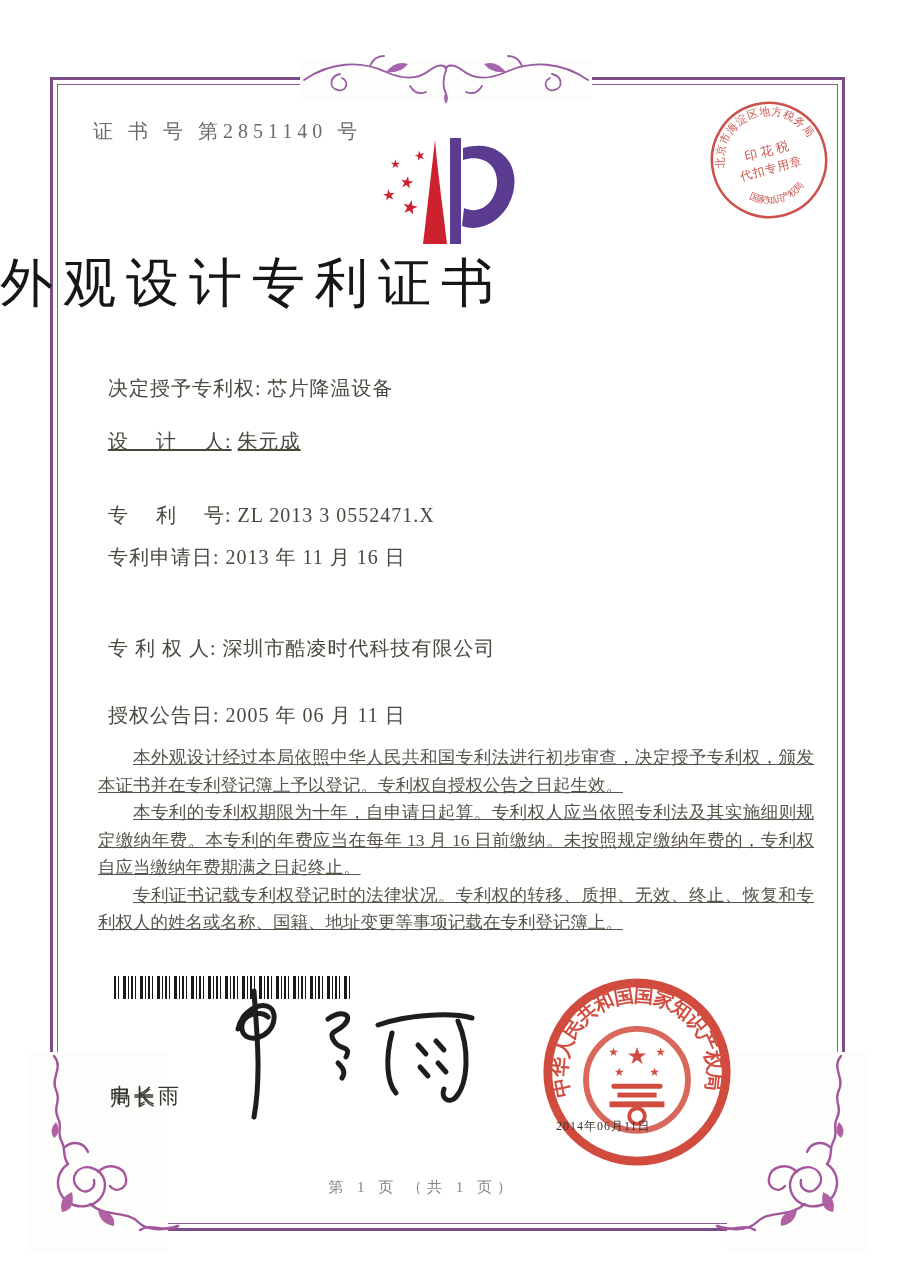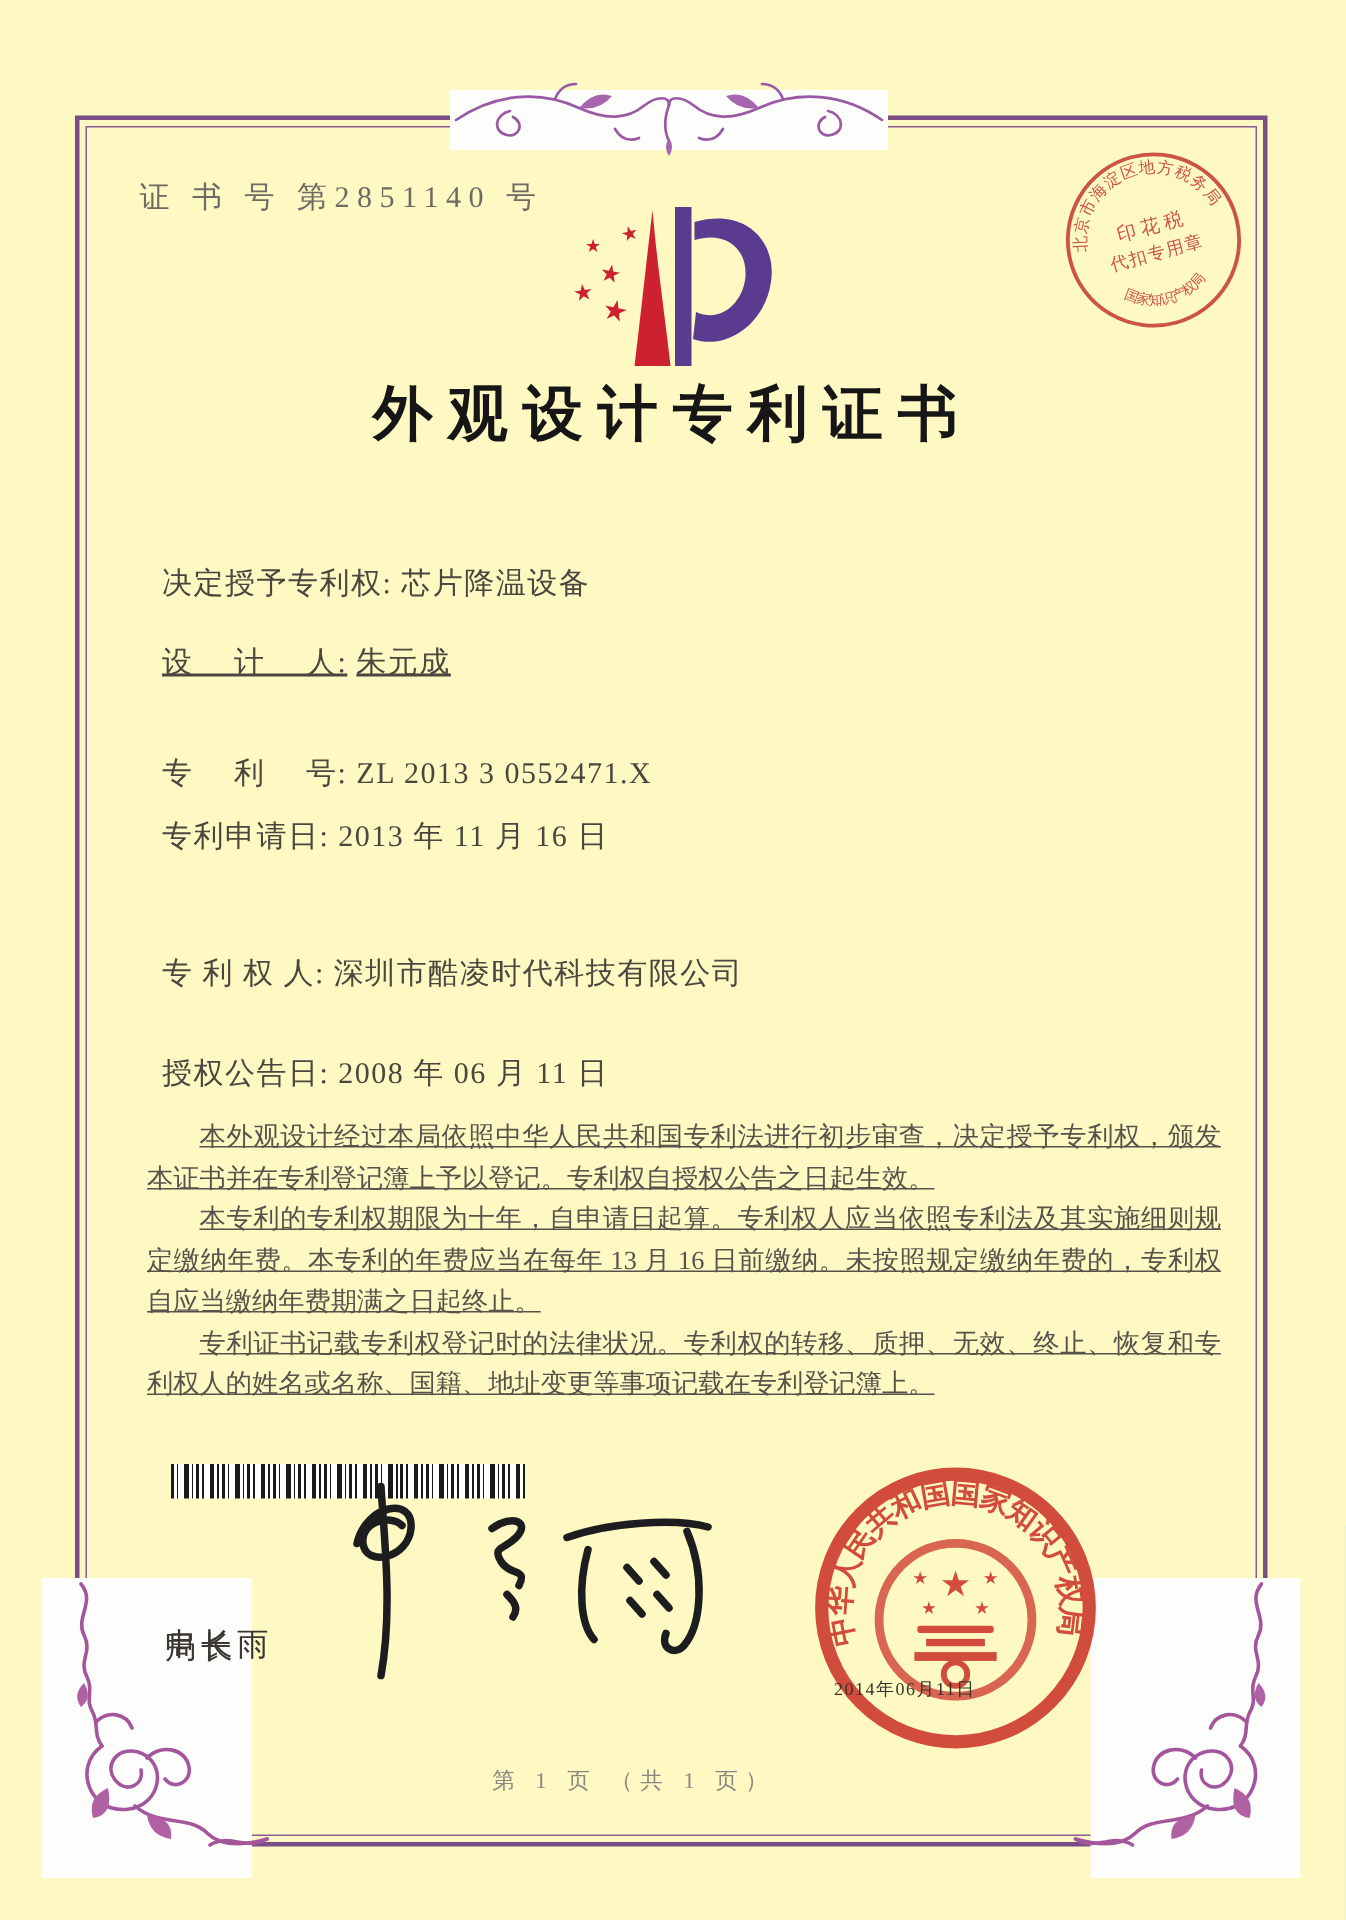--- a/index.html
+++ b/index.html
@@ -1,27 +1,27 @@
 <!DOCTYPE html>
 <html><head>
 <meta charset="utf-8">
 <style>
   html,body{margin:0;padding:0;background:#e8e8e8;}
-  #page{position:relative;width:897px;height:1280px;background:#fef9c3;margin:0 auto;
+  #page{position:relative;width:897px;height:1280px;background:#ffffff;margin:0 auto;
         font-family:"Liberation Serif","DejaVu Serif",serif;overflow:hidden;}
   
   #frame{position:absolute;left:50px;top:77px;width:795px;height:1154px;
          border:3px solid #7b4d86;box-sizing:border-box;}
   #frame-inner{position:absolute;left:4px;top:4px;right:4px;bottom:4px;border:1px solid #8a5b92;}
   .ornament{position:absolute;}
   
   #cert-number{position:absolute;left:93px;top:118px;font-size:20px;letter-spacing:5px;color:#6e6a64;}
   
-  #title{position:absolute;left:0;width:100%;top:248px;text-align:center;font-size:40px;
-         font-weight:700;letter-spacing:10px;color:#161616;}
+  #title{position:absolute;left:0;width:100%;top:248px;font-size:53px;
+         font-weight:400;letter-spacing:10px;color:#161616;}
   
   #logo{position:absolute;left:378px;top:136px;width:142px;height:112px;}
   
   #tax-stamp{position:absolute;left:705px;top:96px;width:128px;height:128px;transform:rotate(-15deg);opacity:.92;}
   
   .field{position:absolute;left:108px;font-size:20px;color:#4b473f;letter-spacing:1px;white-space:nowrap;}
   .field .val{margin-left:6px;text-align:right;}
   
   #body-text{position:absolute;left:98px;top:744px;width:716px;font-size:17.5px;line-height:27.5px;
              color:#57534b;text-align:justify;text-decoration:underline;}
@@ -149,21 +149,21 @@
   <div class="field" style="top:502px;">
     <span>专　 利　 号:</span><span class="val">ZL 2013 3 0552471.X</span>
   </div>
   <div class="field" style="top:544px;">
     <span>专利申请日:</span><span class="val">2013 年 11 月 16 日</span>
   </div>
   <div class="field" style="top:635px;">
     <span>专 利 权 人:</span><span class="val">深圳市酷凌时代科技有限公司</span>
   </div>
   <div class="field" style="top:702px;">
-    <span>授权公告日:</span><span class="val">2008 年 06 月 11 日</span>
+    <span>授权公告日:</span><span class="val">2005 年 06 月 11 日</span>
   </div>
 
   <div id="body-text">
     <p>本外观设计经过本局依照中华人民共和国专利法进行初步审查，决定授予专利权，颁发本证书并在专利登记簿上予以登记。专利权自授权公告之日起生效。</p>
     <p>本专利的专利权期限为十年，自申请日起算。专利权人应当依照专利法及其实施细则规定缴纳年费。本专利的年费应当在每年 13 月 16 日前缴纳。未按照规定缴纳年费的，专利权自应当缴纳年费期满之日起终止。</p>
     <p>专利证书记载专利权登记时的法律状况。专利权的转移、质押、无效、终止、恢复和专利权人的姓名或名称、国籍、地址变更等事项记载在专利登记簿上。</p>
   </div>
 
   <div id="barcode"></div>
 

